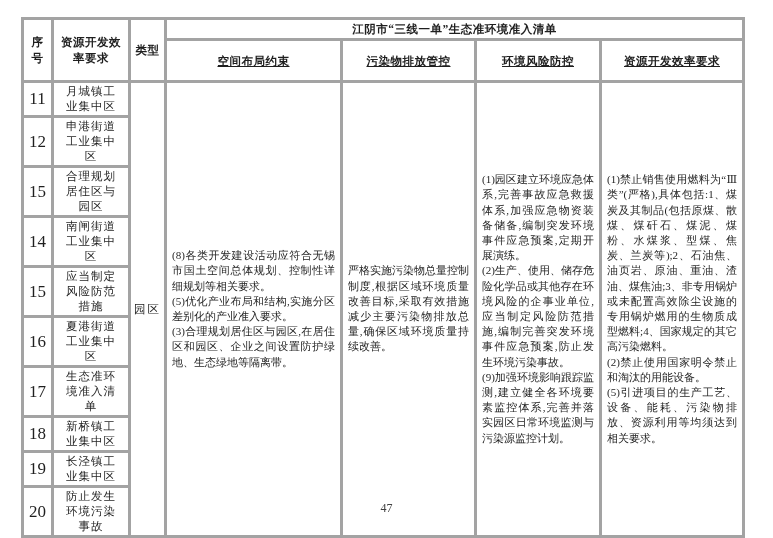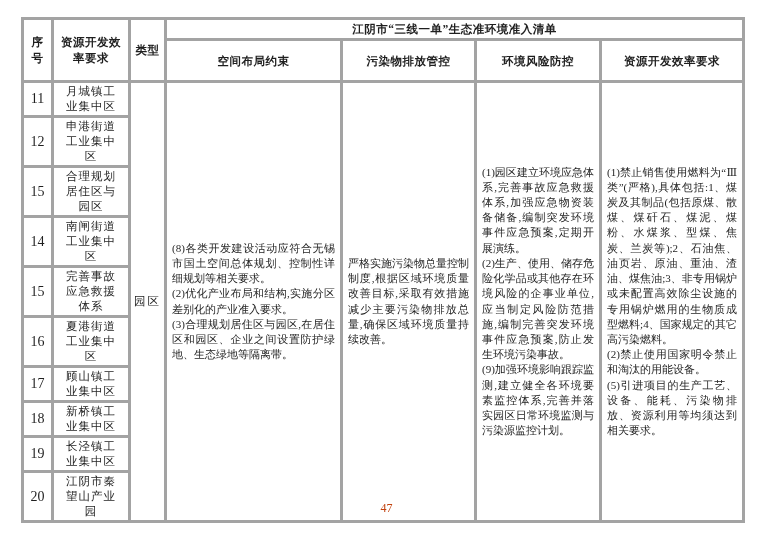--- a/index.html
+++ b/index.html
@@ -13,37 +13,37 @@
     position:absolute;left:21px;top:17px;width:721px;
     border-collapse:collapse;table-layout:fixed;
     border:2px solid #222;
   }
   table.doc th,table.doc td{
     border:3px solid #a3a3a3;overflow:hidden;
     vertical-align:middle;
   }
   th.hdr{font-weight:bold;font-size:11.5px;text-align:center;padding:1px 2px;letter-spacing:.5px;line-height:16px;}
   tr.title-row{height:21px;}
-  tr.subhdr-row{height:42px;}
+  tr.subhdr-row{height:42px;text-decoration:underline;}
   tr.r{height:33px;}
   tr.r-tall{height:48px;}
-  td.serial{font-size:14px;text-align:center;padding:0 2px;}
+  td.serial{font-size:17px;text-align:center;padding:0 2px;}
   td.uname{
     font-size:11.5px;text-align:center;padding:1px 6px;
     line-height:15px;letter-spacing:1px;
   }
   td.typ{font-size:11.5px;text-align:center;letter-spacing:2px;padding:0 2px;}
   td.content{
     font-size:11px;line-height:15.2px;text-align:justify;
     padding:3px 5px;vertical-align:middle;
   }
   td.content p{margin:0;}
   .pageno{
     position:absolute;left:0;right:0;top:501px;text-align:center;
-    font-size:12px;color:#c2410c;
+    font-size:12px;color:#404040;
   }
 </style>
 </head>
 <body>
 
 <div class="page">
   <table class="doc">
     <colgroup>
       <col style="width:30px">
         <col style="width:77px">
@@ -66,21 +66,21 @@
       <th class="hdr">环境风险防控</th>
       <th class="hdr">资源开发效率要求</th>
     </tr>
 
     <tr class="r">
       <td class="serial">11</td>
       <td class="uname">月城镇工业集中区</td>
       <td class="typ" rowspan="10">园区</td>
       <td class="content" rowspan="10">
         <p>(8)各类开发建设活动应符合无锡市国土空间总体规划、控制性详细规划等相关要求。</p>
-        <p>(2)优化产业布局和结构,实施分区差别化的产业准入要求。</p>
+        <p>(5)优化产业布局和结构,实施分区差别化的产业准入要求。</p>
         <p>(3)合理规划居住区与园区,在居住区和园区、企业之间设置防护绿地、生态绿地等隔离带。</p>
       </td>
       <td class="content" rowspan="10">
         <p>严格实施污染物总量控制制度,根据区域环境质量改善目标,采取有效措施减少主要污染物排放总量,确保区域环境质量持续改善。</p>
       </td>
       <td class="content" rowspan="10">
         <p>(1)园区建立环境应急体系,完善事故应急救援体系,加强应急物资装备储备,编制突发环境事件应急预案,定期开展演练。</p>
         <p>(2)生产、使用、储存危险化学品或其他存在环境风险的企事业单位,应当制定风险防范措施,编制完善突发环境事件应急预案,防止发生环境污染事故。</p>
         <p>(9)加强环境影响跟踪监测,建立健全各环境要素监控体系,完善并落实园区日常环境监测与污染源监控计划。</p>
       </td>
@@ -97,39 +97,39 @@
     <tr class="r-tall">
       <td class="serial">15</td>
       <td class="uname">合理规划居住区与园区</td>
     </tr>
     <tr class="r">
       <td class="serial">14</td>
       <td class="uname">南闸街道工业集中区</td>
     </tr>
     <tr class="r">
       <td class="serial">15</td>
-      <td class="uname">完善事故应急救援体系</td>
+      <td class="uname">应当制定风险防范措施</td>
     </tr>
     <tr class="r">
       <td class="serial">16</td>
       <td class="uname">夏港街道工业集中区</td>
     </tr>
     <tr class="r">
       <td class="serial">17</td>
-      <td class="uname">顾山镇工业集中区</td>
+      <td class="uname">生态准环境准入清单</td>
     </tr>
     <tr class="r">
       <td class="serial">18</td>
       <td class="uname">新桥镇工业集中区</td>
     </tr>
     <tr class="r">
       <td class="serial">19</td>
       <td class="uname">长泾镇工业集中区</td>
     </tr>
     <tr class="r">
       <td class="serial">20</td>
-      <td class="uname">江阴市秦望山产业园</td>
+      <td class="uname">防止发生环境污染事故</td>
     </tr>
   </tbody>
     </table>
 
   <div class="pageno">47</div>
 </div>
 
 </body></html>

